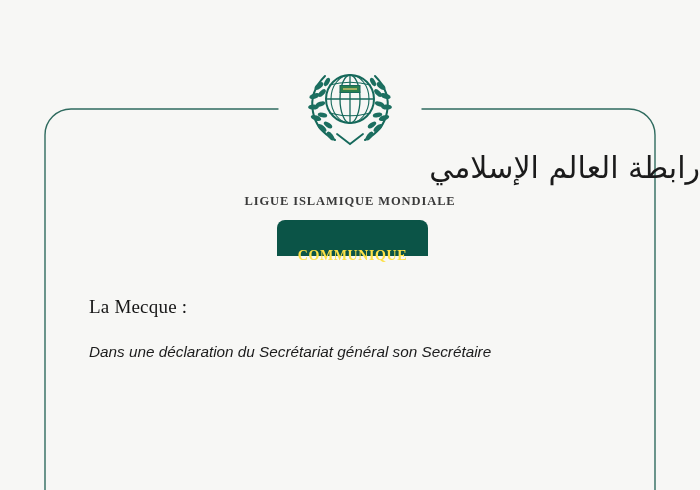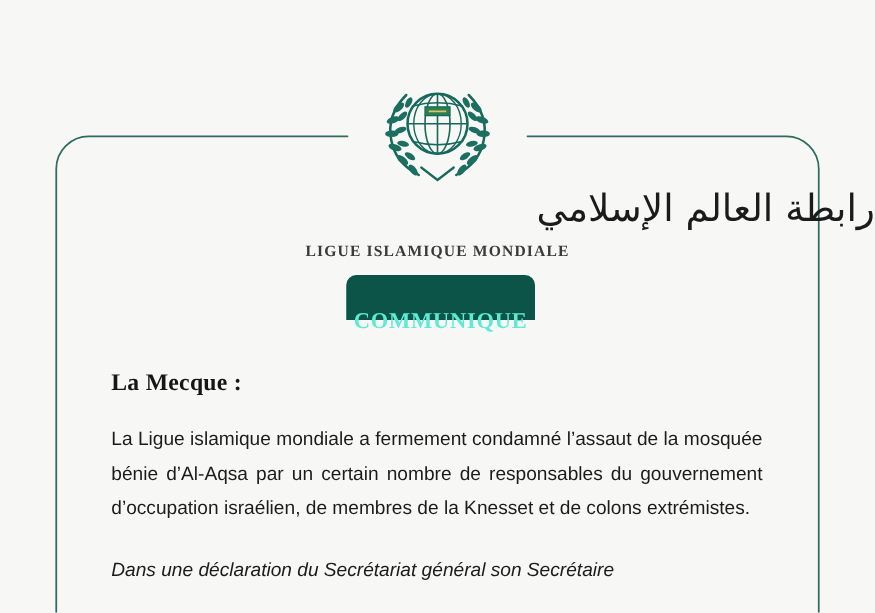--- a/index.html
+++ b/index.html
@@ -84,38 +84,38 @@
     height: 36px;
     background: #0b5447;
     border-radius: 8px 8px 0 0;
     display: flex;
     align-items: center;
     justify-content: center;
   }
   .badge-label {
     font-family: "Liberation Serif", serif;
     font-weight: 700;
-    font-size: 18px;
+    font-size: 14px;
     letter-spacing: 0.6px;
-    color: #5eead4;
+    color: #fde047;
     line-height: 1;
     margin-top: 36px;
   }
 
   
   .body-wrap {
     position: absolute;
     left: 89px;
     top: 296px;
     width: 521px;
   }
 
   .dateline {
     font-family: "Liberation Serif", serif;
-    font-weight: 700;
+    font-weight: 400;
     font-size: 19px;
     color: #161616;
     margin: 0 0 20px 0;
     letter-spacing: 0.2px;
   }
 
   .para {
     font-family: "Liberation Sans", sans-serif;
     font-size: 15.3px;
     line-height: 27.5px;
@@ -195,17 +195,16 @@
     <div class="arabic-title">رابطة العالم الإسلامي</div>
     <div class="latin-title">LIGUE ISLAMIQUE MONDIALE</div>
 
     <div class="badge">
       <span class="badge-label">COMMUNIQUE</span>
     </div>
   </div>
 
   <div class="body-wrap">
     <p class="dateline">La Mecque :</p>
-    <p class="para">La Ligue islamique mondiale a fermement condamné l’assaut de la mosquée bénie d’Al-Aqsa par un certain nombre de responsables du gouvernement d’occupation israélien, de membres de la Knesset et de colons extrémistes.</p>
     <p class="para clipped">Dans une déclaration du Secrétariat général  son Secrétaire</p>
   </div>
 
 </div>
 
 </body></html>

